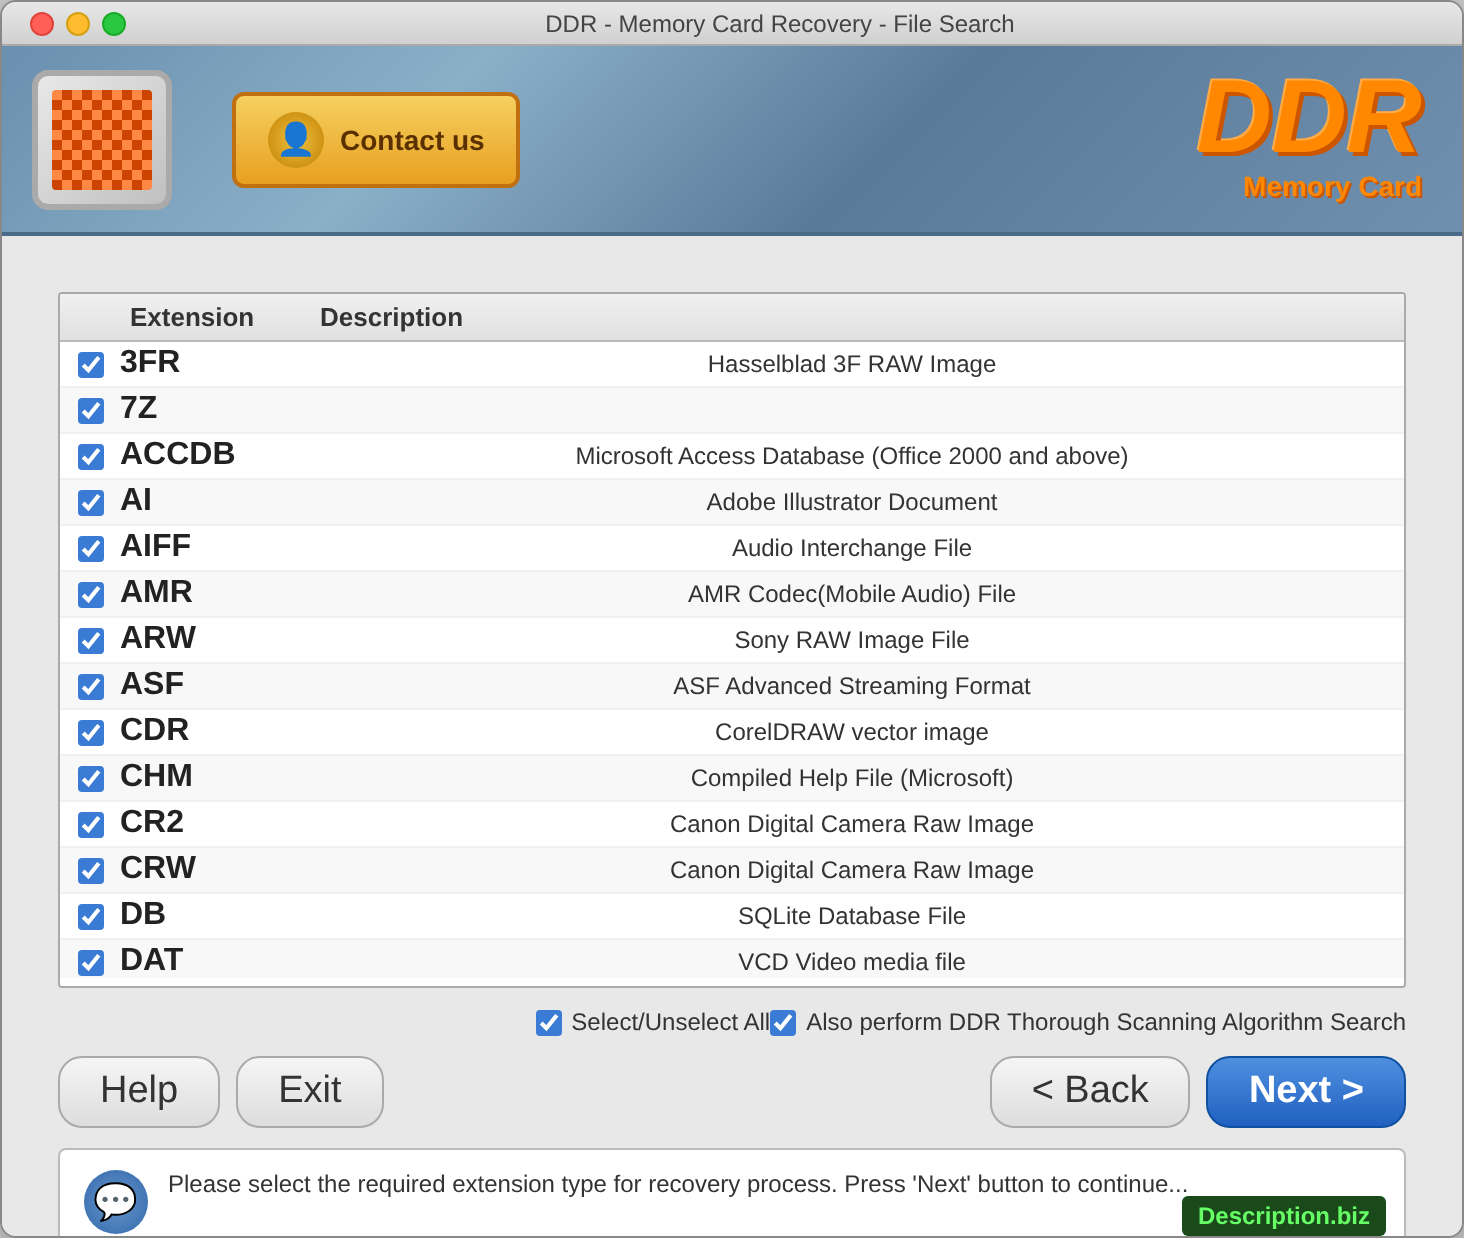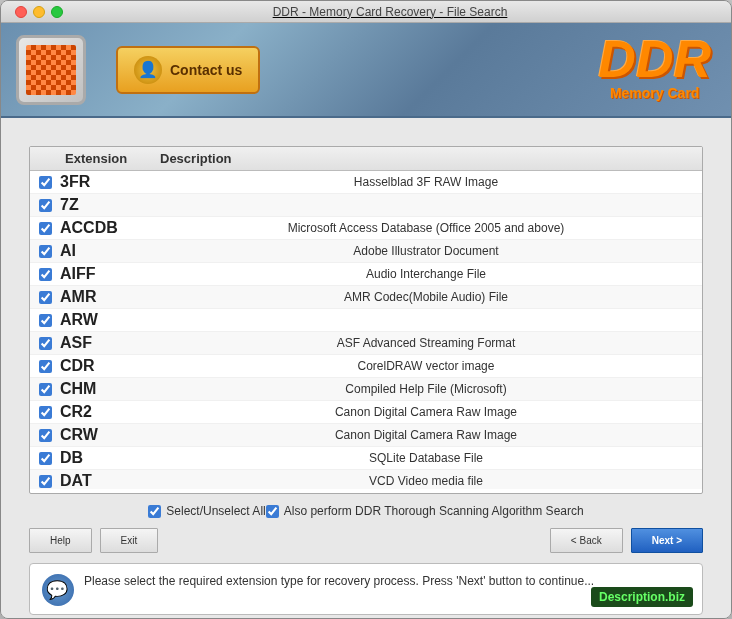--- a/index.html
+++ b/index.html
@@ -25,21 +25,20 @@
     }
 
     .titlebar {
       background: linear-gradient(to bottom, #e8e8e8, #d0d0d0);
       height: 22px;
       display: flex;
       align-items: center;
       padding: 0 14px;
       border-bottom: 1px solid #aaa;
       flex-shrink: 0;
-      text-decoration: underline;
     }
 
     .traffic-lights {
       display: flex;
       gap: 6px;
     }
 
     .traffic-light {
       width: 12px;
       height: 12px;
@@ -131,20 +130,21 @@
       text-shadow: 2px 2px 0 #cc5500, -1px -1px 0 #ffaa44;
       line-height: 1;
       font-style: italic;
     }
 
     .brand-sub {
       font-size: 14px;
       font-weight: bold;
       color: #ff8800;
       text-shadow: 1px 1px 0 #cc5500;
+      text-align: right;
     }
 
     
     .main-content {
       background: #e8e8e8;
       flex: 1;
       display: flex;
       flex-direction: column;
       padding: 28px;
     }
@@ -219,21 +219,21 @@
     .table-body::-webkit-scrollbar-thumb { background: #b0b0b0; border-radius: 6px; border: 2px solid #f0f0f0; }
 
     
     .bottom-controls {
       margin-top: 10px;
     }
 
     .checkbox-row {
       display: flex;
       align-items: center;
-      justify-content: center;
+      justify-content: flex-end;
       margin-bottom: 10px;
     }
 
     .checkbox-item {
       display: flex;
       align-items: center;
       gap: 5px;
       font-size: 12px;
       color: #333;
     }
@@ -245,24 +245,24 @@
     }
 
     .button-row {
       display: flex;
       gap: 8px;
       align-items: center;
     }
 
     .btn {
       padding: 6px 20px;
-      border-radius: 1px;
+      border-radius: 12px;
       border: 1px solid #aaa;
       background: linear-gradient(to bottom, #f5f5f5, #ddd);
-      font-size: 10px;
+      font-size: 19px;
       cursor: pointer;
       color: #333;
     }
 
     .btn-primary {
       background: linear-gradient(to bottom, #5090e0, #2060c0);
       color: white;
       border: 1px solid #1050a0;
       font-weight: 600;
     }
@@ -363,21 +363,21 @@
       <div class="row-check col-check">
         <input type="checkbox" checked="" style="">
       </div>
       <div class="row-ext">7Z</div>
     </div>
           <div class="table-row">
       <div class="row-check col-check">
         <input type="checkbox" checked="" style="">
       </div>
       <div class="row-ext">ACCDB</div>
-      <div class="row-desc">Microsoft Access Database (Office 2005 and above)</div>
+      <div class="row-desc">Microsoft Access Database (Office 2000 and above)</div>
     </div>
           <div class="table-row">
       <div class="row-check col-check">
         <input type="checkbox" checked="" style="">
       </div>
       <div class="row-ext">AI</div>
       <div class="row-desc">Adobe Illustrator Document</div>
     </div>
           <div class="table-row">
       <div class="row-check col-check">
@@ -391,20 +391,21 @@
         <input type="checkbox" checked="" style="">
       </div>
       <div class="row-ext">AMR</div>
       <div class="row-desc">AMR Codec(Mobile Audio) File</div>
     </div>
           <div class="table-row">
       <div class="row-check col-check">
         <input type="checkbox" checked="" style="">
       </div>
       <div class="row-ext">ARW</div>
+      <div class="row-desc">Sony RAW Image File</div>
     </div>
           <div class="table-row">
       <div class="row-check col-check">
         <input type="checkbox" checked="" style="">
       </div>
       <div class="row-ext">ASF</div>
       <div class="row-desc">ASF Advanced Streaming Format</div>
     </div>
           <div class="table-row">
       <div class="row-check col-check">

